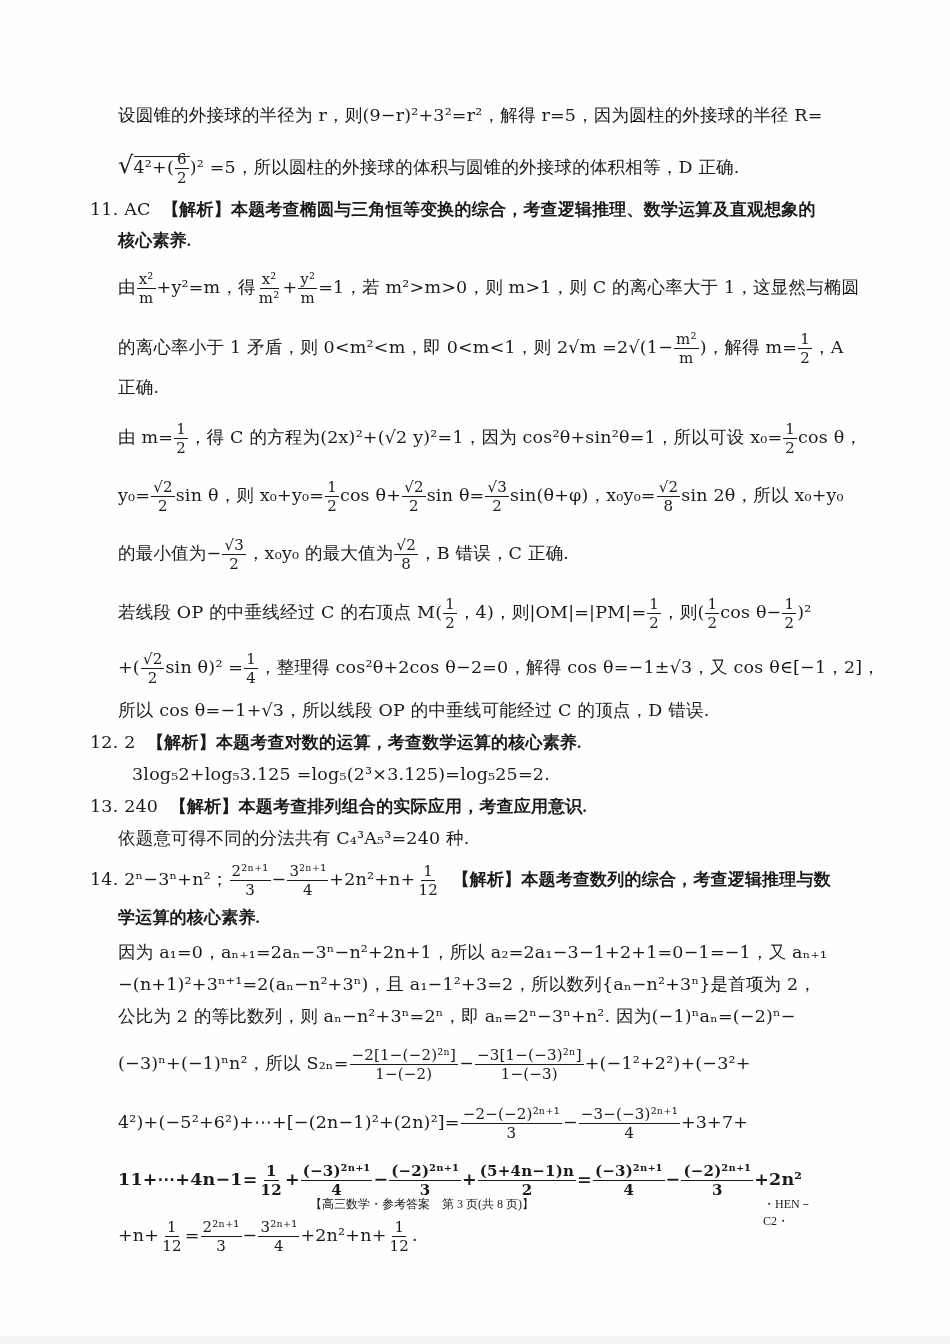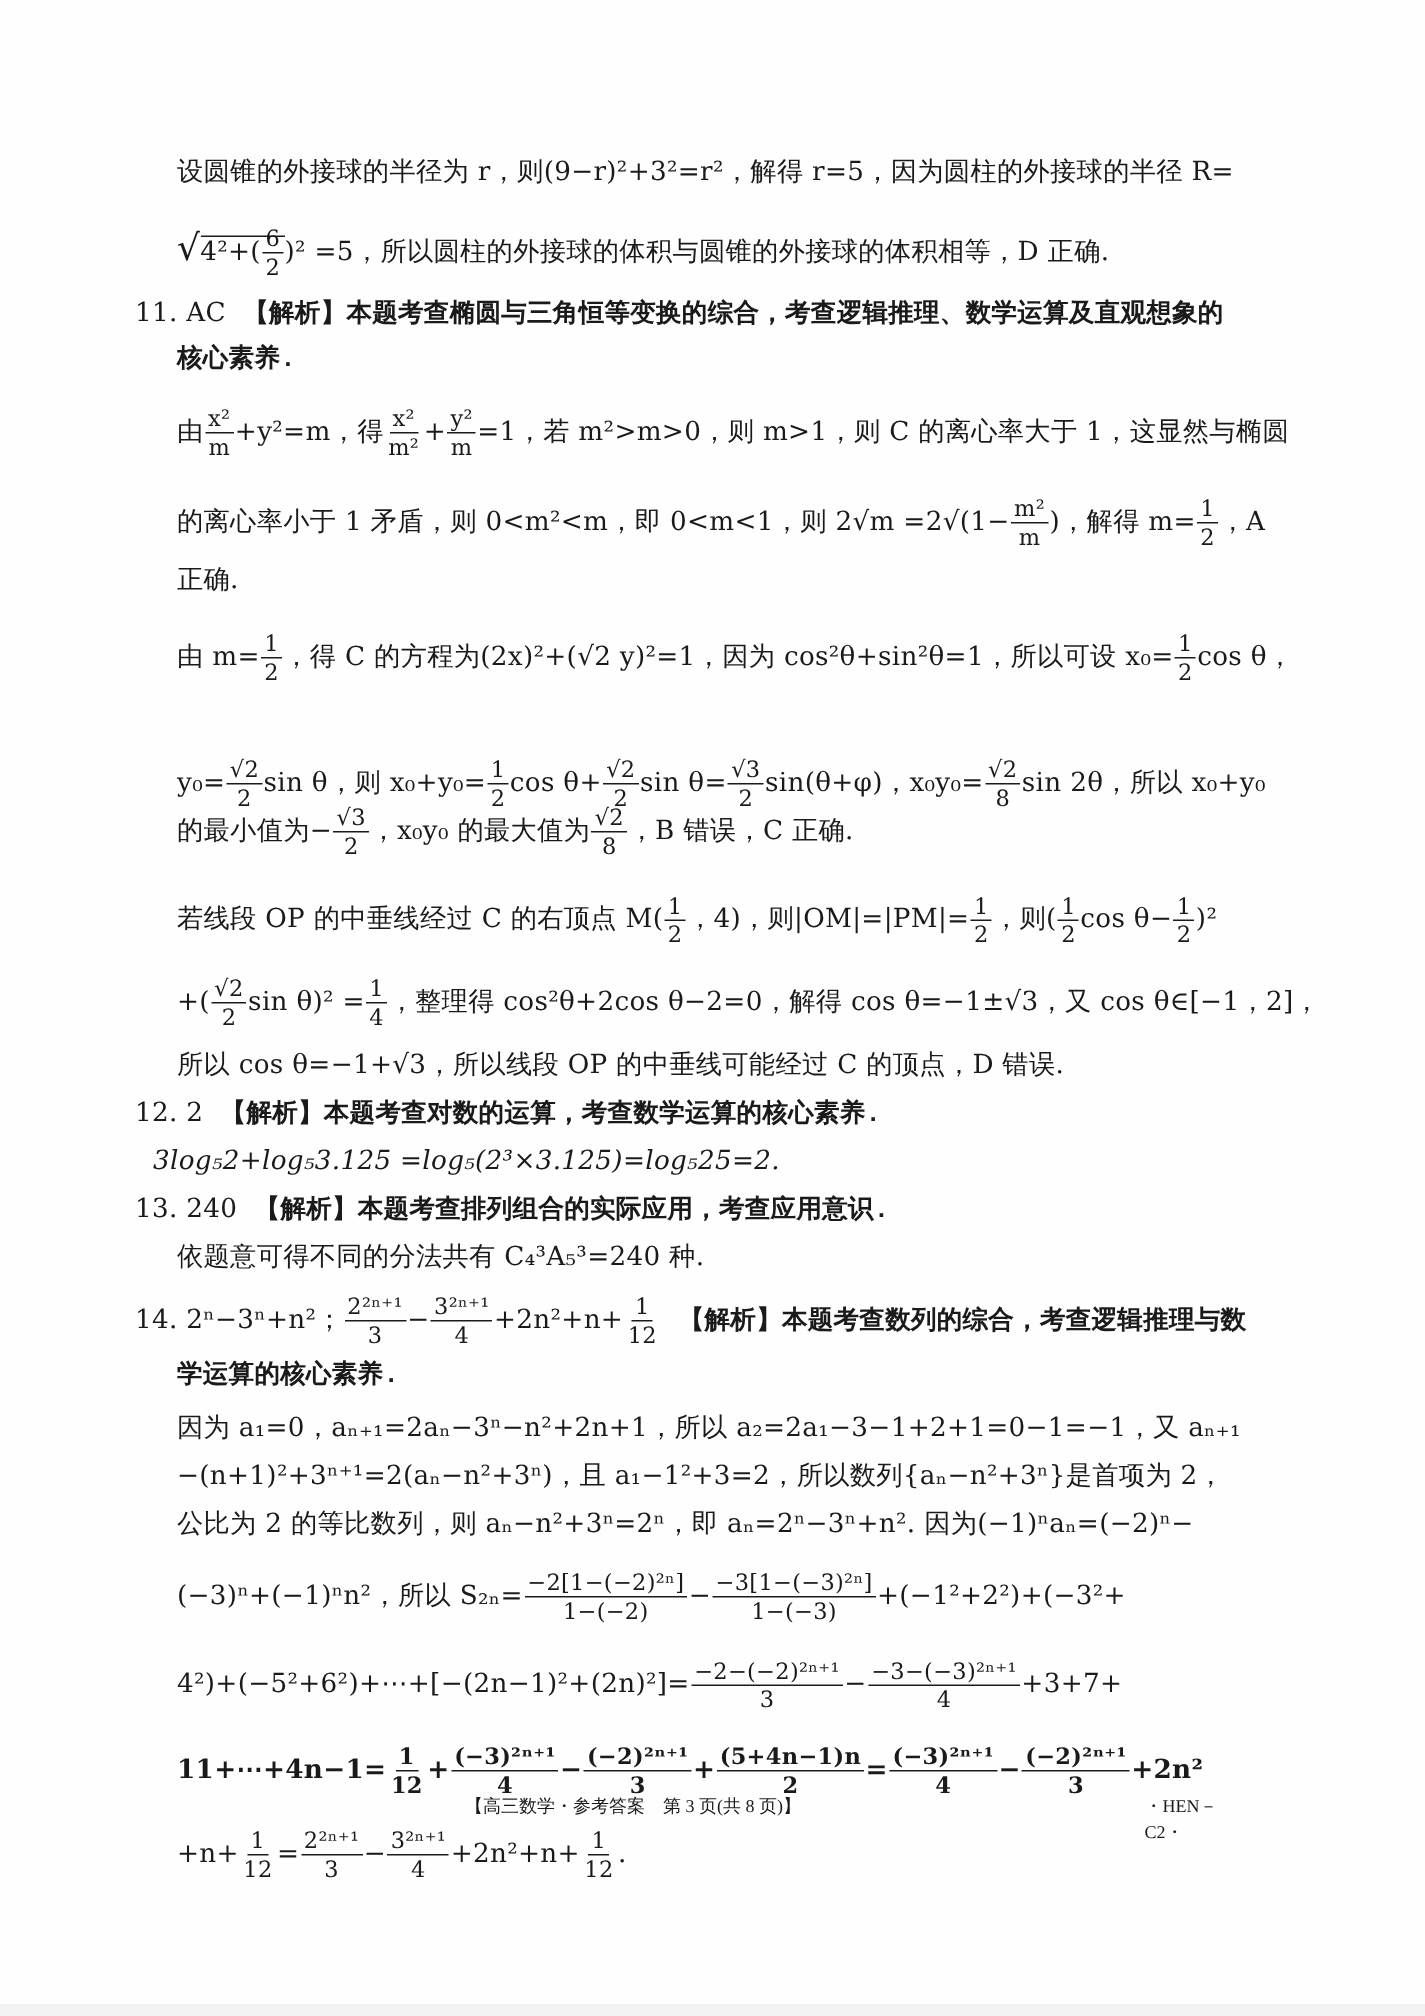--- a/index.html
+++ b/index.html
@@ -5,21 +5,21 @@
   html, body { margin:0; padding:0; }
   body {
     width:950px; height:1344px; background:#fefefe; position:relative; overflow:hidden;
     font-family: "DejaVu Serif", "Liberation Serif", serif; color:#1a1a1a;
   }
   .page { position:absolute; left:0; top:0; width:824px; height:1344px; }
   .line {
     position:absolute; white-space:nowrap; font-size:17.5px; line-height:24px;
     letter-spacing:0.2px;
   }
-  .bold { font-weight:bold; font-family:Liberation Mono, monospace; font-size:17px; }
+  .bold { font-weight:bold; font-family:Liberation Serif, serif; font-size:17px; }
   .frac { display:inline-flex; flex-direction:column; align-items:center; vertical-align:middle;
           font-size:15px; line-height:18px; margin:0 1px; }
   .frac .n { border-bottom:1px solid #1a1a1a; padding:0 2px; }
   .frac .d { padding:0 2px; }
   .footer { position:absolute; top:1196px; font-size:12px; font-family:Liberation Serif, serif; }
   .bottom-bar { position:absolute; left:0; top:1336px; width:950px; height:8px; background:#f3f3f3; }
 </style>
 </head>
 <body>
 
@@ -68,21 +68,21 @@
   <div class="line" style="left:118px;top:420px;">
     <span>由 m=</span><span class="frac">
         <span class="n">1</span>
         <span class="d">2</span>
       </span><span>，得 C 的方程为(2x)²+(√2 y)²=1，因为 cos²θ+sin²θ=1，所以可设 x₀=</span><span class="frac">
         <span class="n">1</span>
         <span class="d">2</span>
       </span><span>cos θ，</span>
   </div>
 
-  <div class="line" style="left:118px;top:478px;margin-top:26px;">
+  <div class="line" style="left:118px;top:478px;">
     <span>y₀=</span><span class="frac">
         <span class="n">√2</span>
         <span class="d">2</span>
       </span><span>sin θ，则 x₀+y₀=</span><span class="frac">
         <span class="n">1</span>
         <span class="d">2</span>
       </span><span>cos θ+</span><span class="frac">
         <span class="n">√2</span>
         <span class="d">2</span>
       </span><span>sin θ=</span><span class="frac">
@@ -129,21 +129,21 @@
         <span class="d">4</span>
       </span><span>，整理得 cos²θ+2cos θ−2=0，解得 cos θ=−1±√3，又 cos θ∈[−1，2]，</span>
   </div>
 
   <div class="line" style="left:118px;top:698px;">所以 cos θ=−1+√3，所以线段 OP 的中垂线可能经过 C 的顶点，D 错误.</div>
 
   <div class="line" style="left:90px;top:730px;">
     <span>12. 2</span>&nbsp;
     <span class="bold">【解析】</span><span class="bold">本题考查对数的运算，考查数学运算的核心素养.</span>
   </div>
-  <div class="line" style="left:102px;top:762px;font-style:italic;">3log₅2+log₅3.125 =log₅(2³×3.125)=log₅25=2.</div>
+  <div class="line" style="left:132px;top:762px;">3log₅2+log₅3.125 =log₅(2³×3.125)=log₅25=2.</div>
 
   <div class="line" style="left:90px;top:794px;">
     <span>13. 240</span>&nbsp;
     <span class="bold">【解析】</span><span class="bold">本题考查排列组合的实际应用，考查应用意识.</span>
   </div>
   <div class="line" style="left:118px;top:826px;">依题意可得不同的分法共有 C₄³A₅³=240 种.</div>
 
   <div class="line" style="left:90px;top:862px;">
     <span>14. 2ⁿ−3ⁿ+n²；</span><span class="frac">
         <span class="n">2²ⁿ⁺¹</span>

